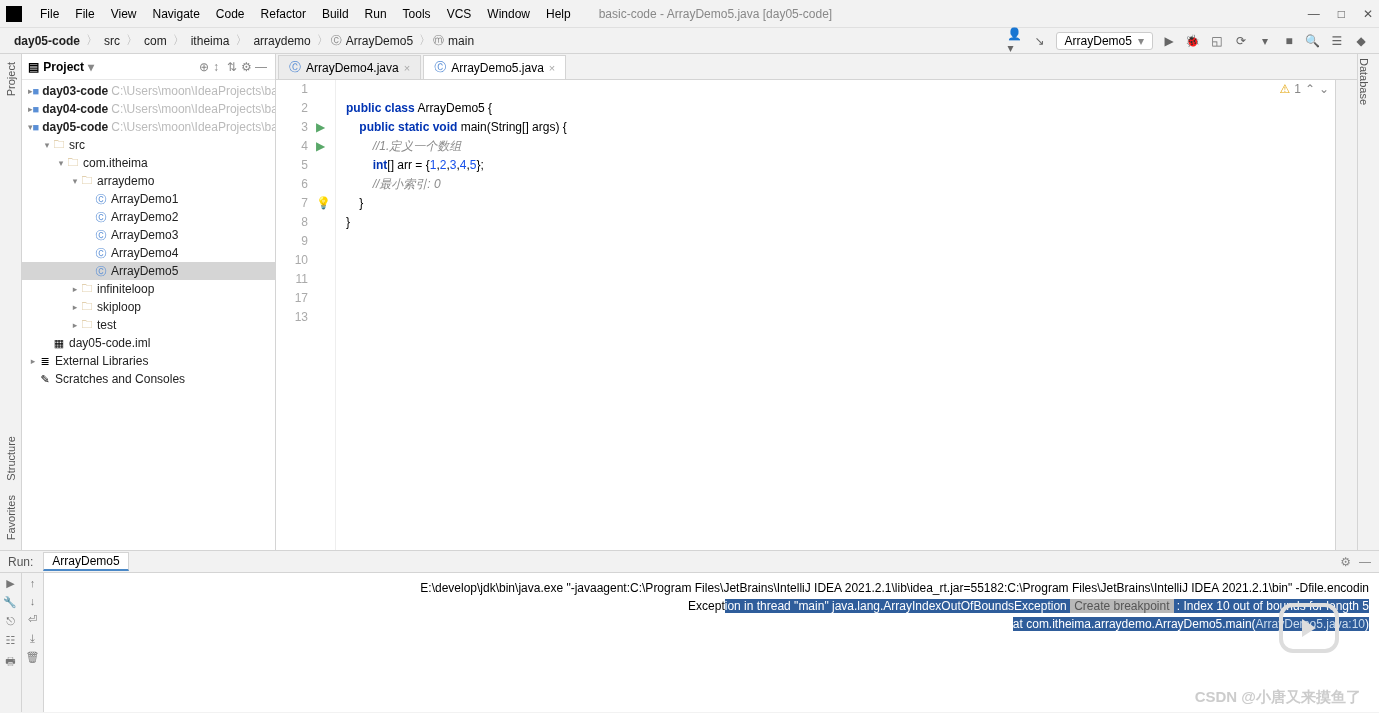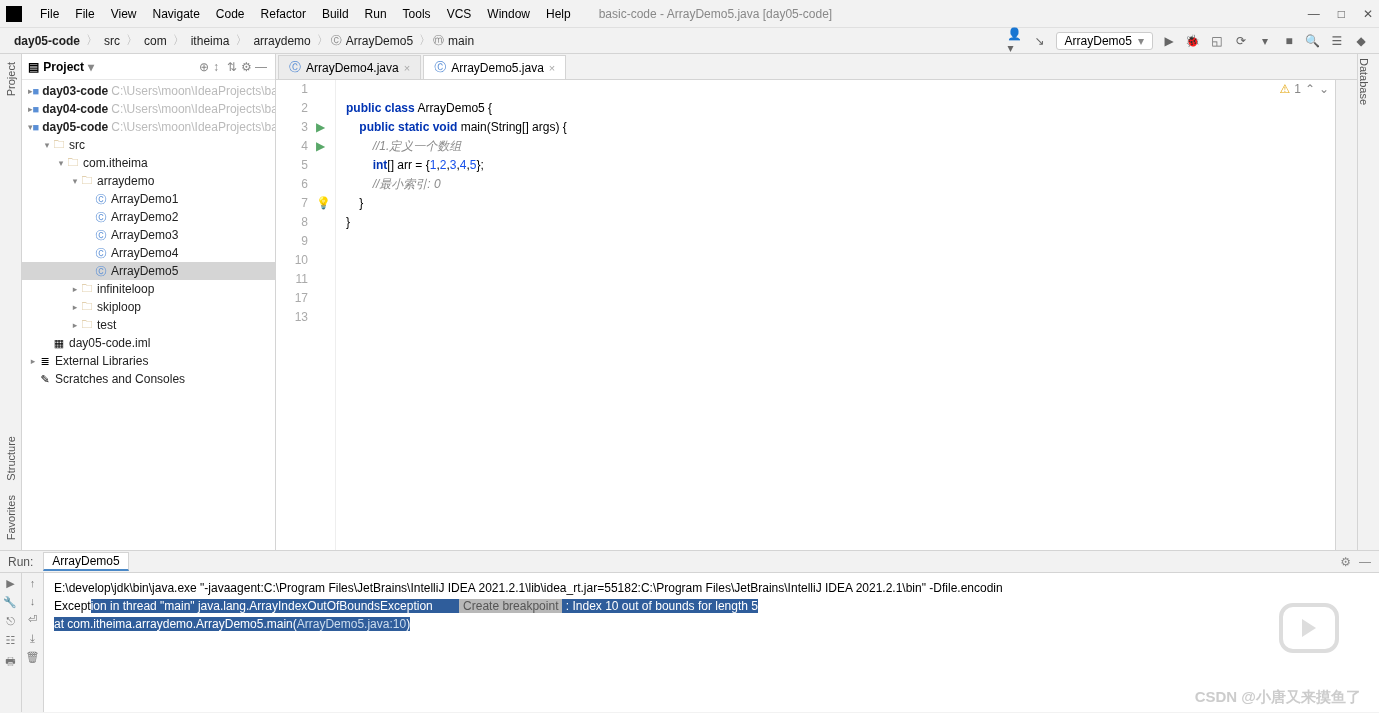--- a/index.html
+++ b/index.html
@@ -61,24 +61,24 @@
 .edstatus .warn { color:#e2a100; }
 .runbar { height:22px; background:#f2f2f2; border-top:1px solid #d4d4d4; display:flex; align-items:center; padding:0 8px; gap:10px; }
 .runbar .lbl { color:#555; }
 .runbar .tabrun { background:#fff; border:1px solid #d4d4d4; padding:1px 8px; border-bottom:2px solid #4a88c7; }
 .runbar .right { margin-left:auto; display:flex; gap:8px; color:#888; }
 .console { height:140px; display:flex; background:#fff; border-top:1px solid #d4d4d4; }
 .cgutter { width:22px; background:#f2f2f2; border-right:1px solid #d4d4d4; display:flex; flex-direction:column; align-items:center; padding-top:4px; gap:6px; }
 .cgutter2 { width:22px; background:#f2f2f2; border-right:1px solid #d4d4d4; display:flex; flex-direction:column; align-items:center; padding-top:4px; gap:6px; }
 .cgutter span, .cgutter2 span { color:#777; font-size:11px; }
 .cout { flex:1; font-family:Consolas,monospace; font-size:13px; padding:6px 10px; overflow:hidden; white-space:nowrap; position:relative; }
-.cout .cl { height:18px; line-height:18px; }
+.cout .cl { height:18px; line-height:18px;text-align:right; }
 .cout .hl1 { background:#2f5d9b; color:#fff; display:inline; }
 .cout .lnk { color:#2f5d9b; }
-.cout .cbp { background:#b8b8b8; color:#555; padding:0 4px;margin-left:23px; }
+.cout .cbp { background:#b8b8b8; color:#555; padding:0 4px; }
 .play { width:60px; height:50px; border:4px solid #ddd; border-radius:14px; display:flex; align-items:center; justify-content:center; position:absolute; right:40px; top:30px; }
 .play::after { content:""; border-left:14px solid #ddd; border-top:9px solid transparent; border-bottom:9px solid transparent; }
 .watermark { position:absolute; right:18px; bottom:6px; color:#ccc; font-size:15px; font-weight:bold; }
 .green { color:#59a869; }
 .orange { color:#ec8f3a; }
 .grey { color:#888; }
 </style>
 </head>
 <body>
 

